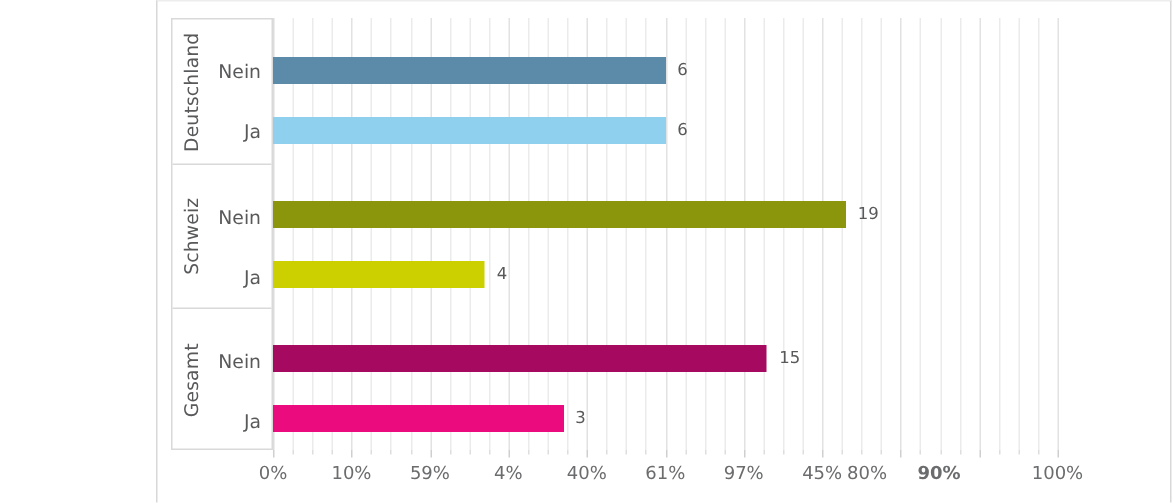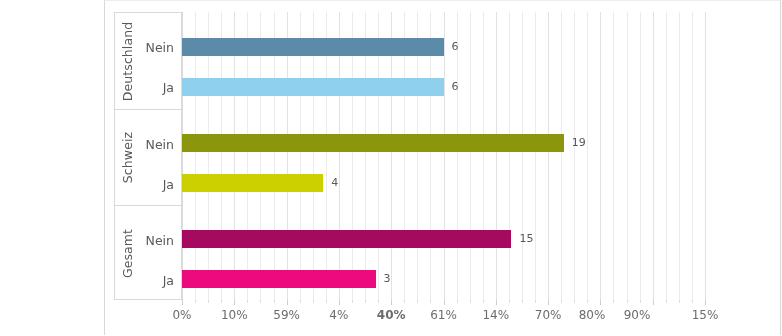--- a/index.html
+++ b/index.html
@@ -308,22 +308,22 @@
       <div class="tick-mark minor" style="left: 457.625px;"></div>
       <div class="tick-mark" style="left: 470.7px;"></div>
       <div class="tick-mark minor" style="left: 483.775px;"></div>
       <div class="tick-mark minor" style="left: 496.85px;"></div>
       <div class="tick-mark minor" style="left: 509.925px;"></div>
       <div class="tick-mark" style="left: 523px;"></div>
       <div class="tick-label" style="left: 0px;">0%</div>
       <div class="tick-label" style="left: 52.3px;">10%</div>
       <div class="tick-label" style="left: 104.6px;">59%</div>
       <div class="tick-label" style="left: 156.9px;">4%</div>
-      <div class="tick-label" style="left: 209.2px; font-weight: bold;">40%</div>
+      <div class="tick-label" style="left: 209.2px;">40%</div>
       <div class="tick-label" style="left: 261.5px;">61%</div>
-      <div class="tick-label" style="left: 313.8px;">14%</div>
-      <div class="tick-label" style="left: 366.1px;">70%</div>
-      <div class="tick-label" style="left: 410px;">80%</div>
-      <div class="tick-label" style="left: 455px;">90%</div>
-      <div class="tick-label" style="left: 523px;">15%</div>
+      <div class="tick-label" style="left: 313.8px;">97%</div>
+      <div class="tick-label" style="left: 366.1px;">45%</div>
+      <div class="tick-label" style="left: 396px;">80%</div>
+      <div class="tick-label" style="left: 444px; font-weight: bold;">90%</div>
+      <div class="tick-label" style="left: 523px;">100%</div>
     </div>
 
 </div>
 
 </body></html>

